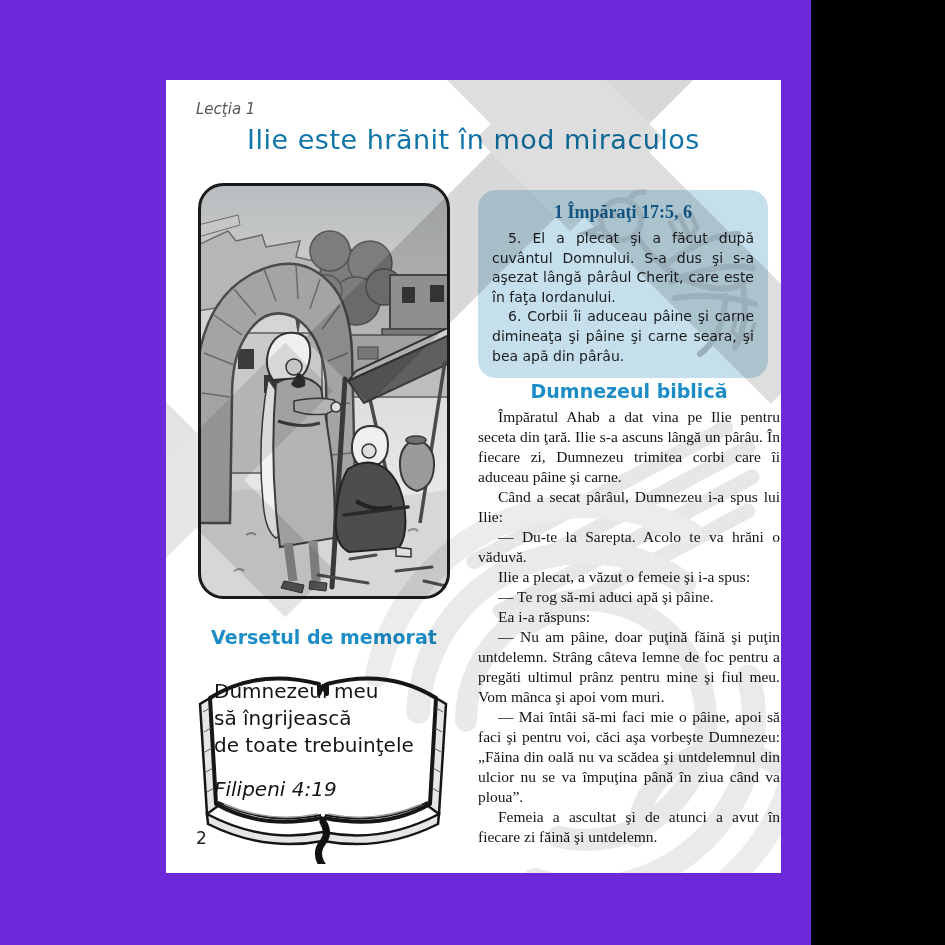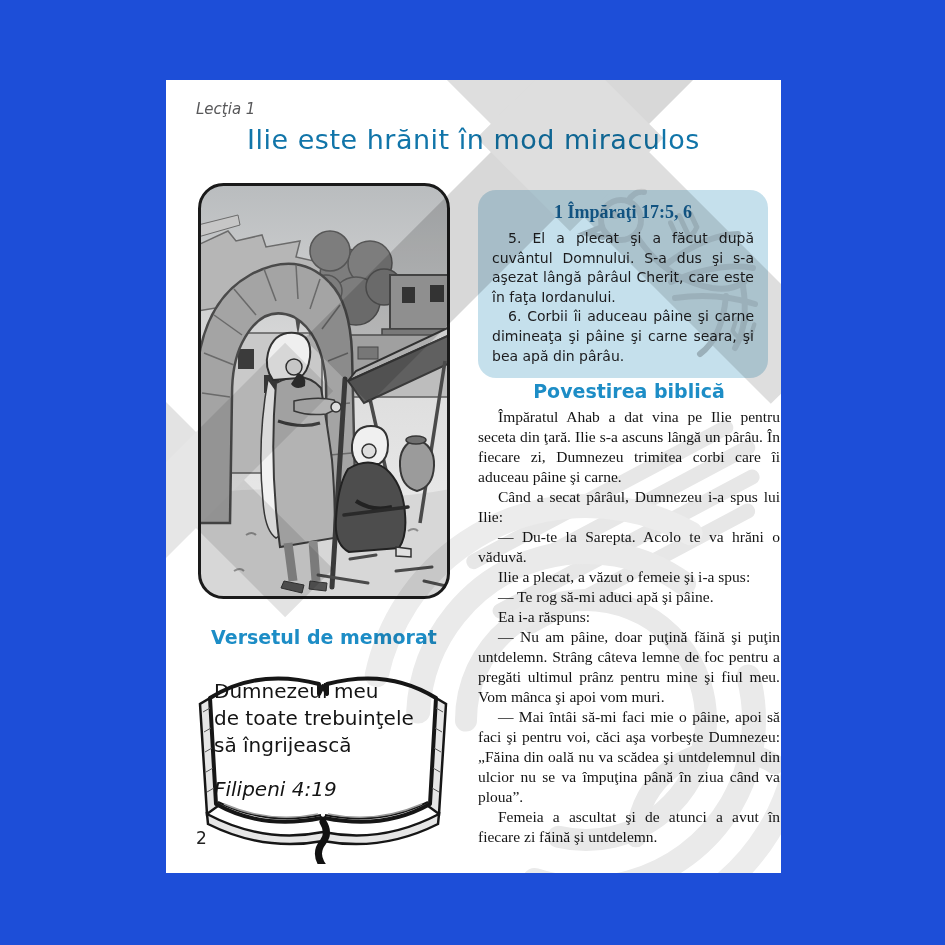--- a/index.html
+++ b/index.html
@@ -1,16 +1,16 @@
 <!DOCTYPE html>
 <html><head>
 <meta charset="utf-8">
 <style>
   html,body{margin:0;padding:0;background:#000;}
-  .stage{position:relative;width:945px;height:945px;background:#1d4ed8;overflow:hidden;
+  .stage{position:relative;width:811px;height:945px;background:#6d28d9;overflow:hidden;
          font-family:"DejaVu Sans",sans-serif;}
   .page{position:absolute;left:166px;top:80px;width:615px;height:793px;background:#ffffff;overflow:hidden;}
 
   .lesson-label{position:absolute;left:30px;top:20px;font-style:italic;font-size:15px;color:#58585a;
                 font-family:"DejaVu Sans",sans-serif;}
   .page-title{position:absolute;left:0;right:0;top:44px;margin:0;text-align:center;font-weight:normal;
               font-size:27px;letter-spacing:.5px;color:#1175a9;font-family:"DejaVu Sans",sans-serif;}
 
   .illustration{position:absolute;left:32px;top:103px;width:252px;height:416px;}
   .illustration svg{display:block;width:100%;height:100%;}
@@ -153,21 +153,21 @@
         <rect x="1.5" y="1.5" width="249" height="413" rx="24" fill="none" stroke="#1a1a1a" stroke-width="3"></rect>
       </svg>
     </div>
 
     <div class="scripture-box">
       <div class="scripture-heading">1 Împăraţi 17:5, 6</div>
       <p>5. El a plecat şi a făcut după cuvântul Domnului. S-a dus şi s-a aşezat lângă pârâul Cherit, care este în faţa Iordanului.</p>
       <p>6. Corbii îi aduceau pâine şi carne dimineaţa şi pâine şi carne seara, şi bea apă din pârâu.</p>
     </div>
 
-    <h2 class="story-heading">Povestirea biblică</h2>
+    <h2 class="story-heading">Dumnezeul biblică</h2>
     <div class="story">
       <p>Împăratul Ahab a dat vina pe Ilie pentru seceta din ţară. Ilie s-a ascuns lângă un pârâu. În fiecare zi, Dumnezeu trimitea corbi care îi aduceau pâine şi carne.</p>
       <p>Când a secat pârâul, Dumnezeu i-a spus lui Ilie:</p>
       <p>— Du-te la Sarepta. Acolo te va hrăni o văduvă.</p>
       <p>Ilie a plecat, a văzut o femeie şi i-a spus:</p>
       <p>— Te rog să-mi aduci apă şi pâine.</p>
       <p>Ea i-a răspuns:</p>
       <p>— Nu am pâine, doar puţină făină şi puţin untdelemn. Strâng câteva lemne de foc pentru a pregăti ultimul prânz pentru mine şi fiul meu. Vom mânca şi apoi vom muri.</p>
       <p>— Mai întâi să-mi faci mie o pâine, apoi să faci şi pentru voi, căci aşa vorbeşte Dumnezeu: „Făina din oală nu va scădea şi untdelemnul din ulcior nu se va împuţina până în ziua când va ploua”.</p>
       <p>Femeia a ascultat şi de atunci a avut în fiecare zi făină şi untdelemn.</p>
@@ -196,22 +196,22 @@
             <line x1="248" y1="80" x2="241" y2="76"></line>
           <line x1="247" y1="100" x2="240" y2="96"></line>
             <line x1="246" y1="120" x2="239" y2="116"></line>
           <line x1="245" y1="140" x2="238" y2="136"></line>
         </g>
 
         <path d="M129,170 q7,11 0,20 q-8,10 -2,21 l4,6" fill="none" stroke="#111" stroke-width="7" stroke-linecap="round"></path>
       </svg>
       <div class="book-text">
         <div>Dumnezeul meu</div>
+        <div>să îngrijească</div>
         <div>de toate trebuinţele</div>
-        <div>să îngrijească</div>
         <div class="book-ref">Filipeni 4:19</div>
       </div>
     </div>
 
     <div class="page-number">2</div>
 
     <svg class="watermark" viewBox="0 0 615 793">
 
       <g>
         <g transform="translate(404,58)">

